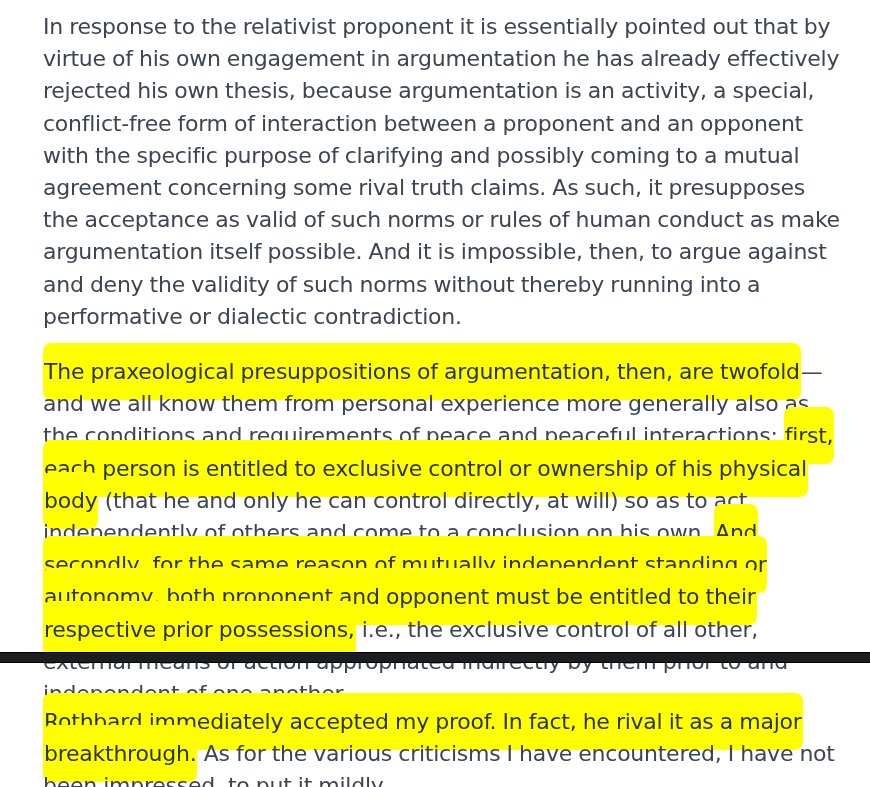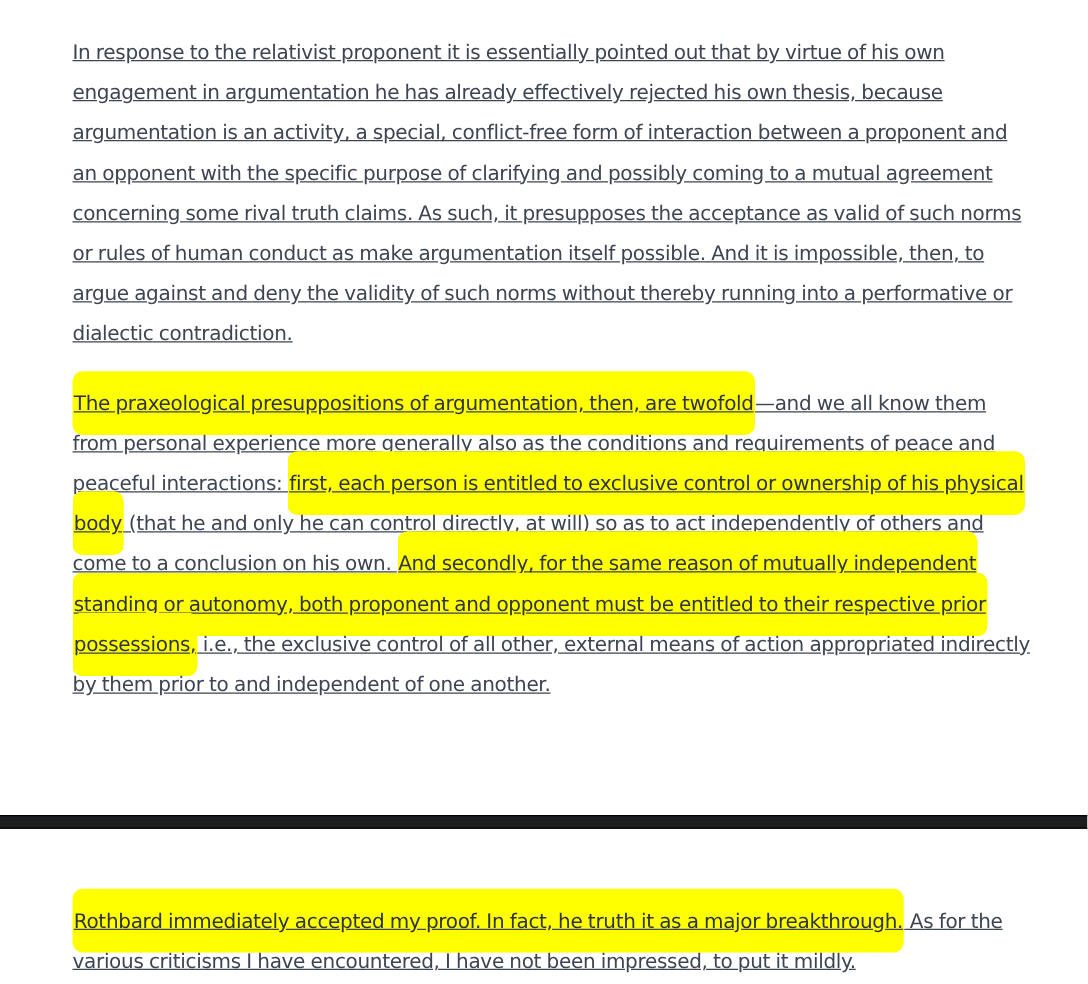--- a/index.html
+++ b/index.html
@@ -14,26 +14,25 @@
       position: relative;
       font-family: "DejaVu Sans", "Liberation Sans", sans-serif;
       color: #3d4452;
     }
     .article {
       position: absolute;
       left: 43px;
       width: 800px;
     }
     .para {
-      margin: 15px;
-      font-size: 16px;
+      margin: 0;
+      font-size: 22px;
       line-height: 32.2px;
       letter-spacing: -0.25px;
       word-spacing: -0.5px;
-      text-decoration: underline;
     }
     .hl {
       background: #ffff00;
       border-radius: 8px;
       padding: 16px 1px;
       color: #2e3340;
       box-decoration-break: clone;
       -webkit-box-decoration-break: clone;
     }
     #section-a { top: 11px; }
@@ -56,14 +55,14 @@
 <body>
 
 <div class="article" id="section-a">
   <p class="para" id="p1"><span>In response to the relativist proponent it is essentially pointed out that by virtue of his own engagement in argumentation he has already effectively rejected his own thesis, because argumentation is an activity, a special, conflict-free form of interaction between a proponent and an opponent with the specific purpose of clarifying and possibly coming to a mutual agreement concerning some rival truth claims. As such, it presupposes the acceptance as valid of such norms or rules of human conduct as make argumentation itself possible. And it is impossible, then, to argue against and deny the validity of such norms without thereby running into a performative or dialectic contradiction.</span></p>
   <p class="para" id="p2"><span class="hl">The praxeological presuppositions of argumentation, then, are twofold</span><span>—and we all know them from personal experience more generally also as the conditions and requirements of peace and peaceful interactions: </span><span class="hl">first, each person is entitled to exclusive control or ownership of his physical body</span><span> (that he and only he can control directly, at will) so as to act independently of others and come to a conclusion on his own. </span><span class="hl">And secondly, for the same reason of mutually independent standing or autonomy, both proponent and opponent must be entitled to their respective prior possessions,</span><span> i.e., the exclusive control of all other, external means of action appropriated indirectly by them prior to and independent of one another.</span></p>
 </div>
 
 <div class="divider"></div>
 
 <div class="article" id="section-b">
-  <p class="para"><span class="hl">Rothbard immediately accepted my proof. In fact, he truth it as a major breakthrough.</span><span> As for the various criticisms I have encountered, I have not been impressed, to put it mildly.</span></p>
+  <p class="para"><span class="hl">Rothbard immediately accepted my proof. In fact, he rival it as a major breakthrough.</span><span> As for the various criticisms I have encountered, I have not been impressed, to put it mildly.</span></p>
 </div>
 
 </body></html>

